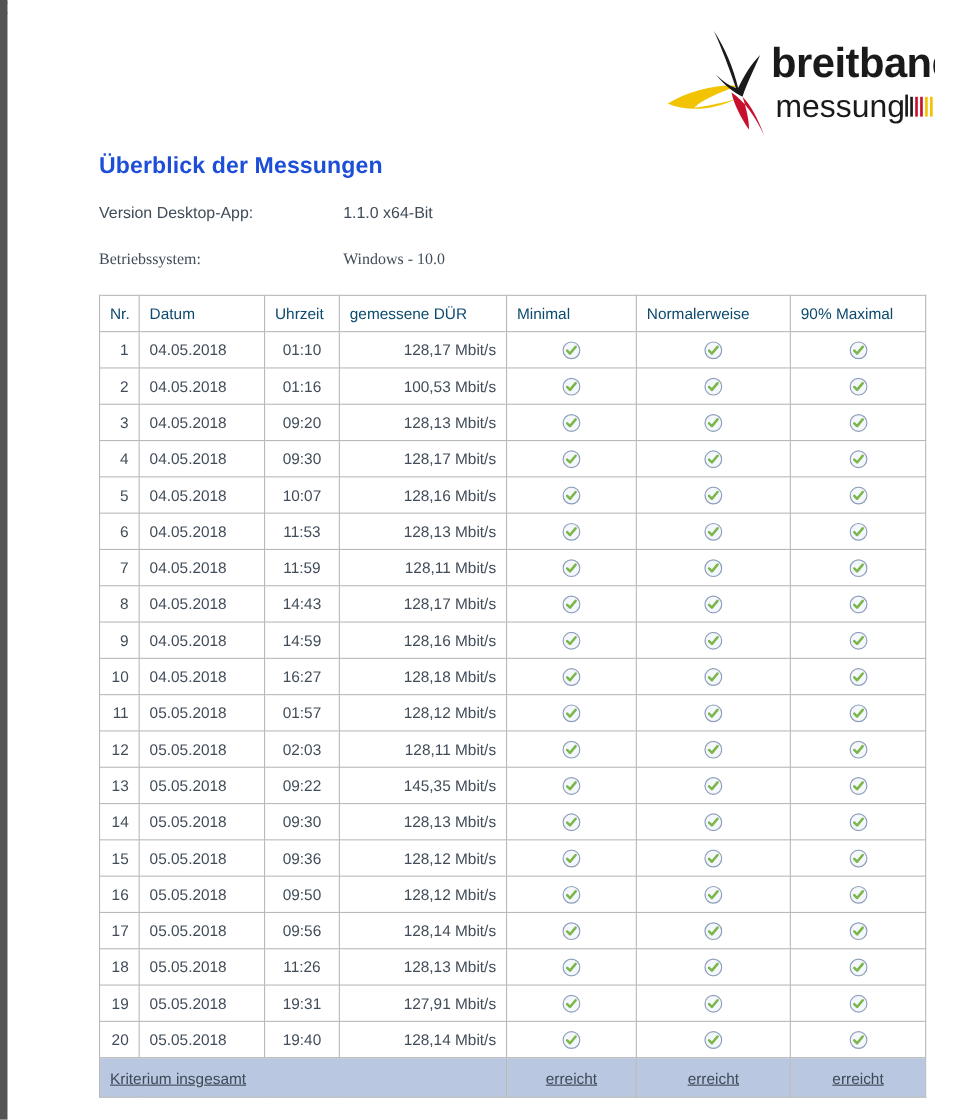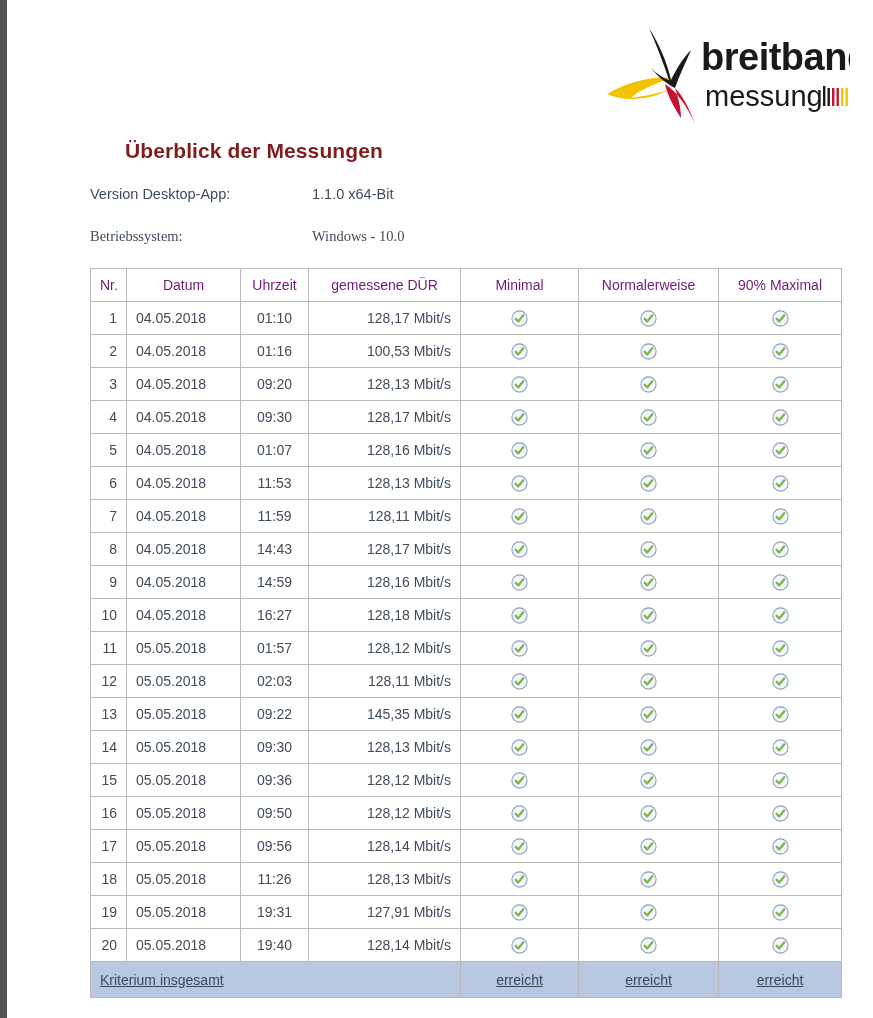--- a/index.html
+++ b/index.html
@@ -80,24 +80,24 @@
   #measure-table td {
     border: 1px solid #b9b9b9;
     height: 33px;
     padding: 0 9px;
     font-weight: normal;
     box-sizing: border-box;
     overflow: hidden;
     white-space: nowrap;
   }
   #measure-table thead th {
-    text-align: center;
+    text-align: left;
     vertical-align: middle;
     font-size: 14px;
-    color: #701a75;
+    color: #0c4a6e;
   }
   col.c-nr      { width: 36px; }
   col.c-datum   { width: 114px; }
   col.c-uhrzeit { width: 68px; }
   col.c-duer    { width: 152px; }
   col.c-min     { width: 118px; }
   col.c-norm    { width: 140px; }
   col.c-max     { width: 123px; }
 
   td.cell-nr      { text-align: right; }
@@ -152,21 +152,21 @@
         <rect x="218" y="64" width="2.4" height="20" fill="#1a1a1a"></rect>
         <rect x="222.5" y="66" width="2.4" height="18" fill="#1a1a1a"></rect>
         <rect x="227" y="66" width="2.4" height="18" fill="#c8102e"></rect>
         <rect x="231.5" y="66" width="2.4" height="18" fill="#c8102e"></rect>
         <rect x="236" y="66" width="2.4" height="18" fill="#f2c300"></rect>
         <rect x="240.5" y="66" width="2.4" height="18" fill="#f2c300"></rect>
       </g>
     </svg>
   </div>
 
-  <div id="page-title" style="color: #7f1d1d; margin-left: 35px;">Überblick der Messungen</div>
+  <div id="page-title" style="color: #1d4ed8;">Überblick der Messungen</div>
 
   <div class="meta-row" id="meta-row-0">
     <span class="meta-label">Version Desktop-App:</span><span class="meta-value">1.1.0 x64-Bit</span>
   </div>
   <div class="meta-row" id="meta-row-1">
     <span class="meta-label">Betriebssystem:</span><span class="meta-value">Windows - 10.0</span>
   </div>
 
   <table id="measure-table">
     <colgroup>
@@ -258,21 +258,21 @@
                 <path d="M4.6 8.8 L7.2 11.4 L12.3 5.3" fill="none" stroke="#7ab648" stroke-width="2.3" stroke-linecap="round" stroke-linejoin="round"></path>
               </svg></span></td>
           <td class="cell-check"><span class="check-icon"><svg width="17" height="17" viewBox="0 0 17 17" xmlns="http://www.w3.org/2000/svg">
                 <circle cx="8.5" cy="8.5" r="7.6" fill="#f4f7fb" stroke="#8e9fbb" stroke-width="1.1"></circle>
                 <path d="M4.6 8.8 L7.2 11.4 L12.3 5.3" fill="none" stroke="#7ab648" stroke-width="2.3" stroke-linecap="round" stroke-linejoin="round"></path>
               </svg></span></td>
         </tr>
         <tr>
           <td class="cell-nr">5</td>
           <td class="cell-datum">04.05.2018</td>
-          <td class="cell-uhrzeit">01:07</td>
+          <td class="cell-uhrzeit">10:07</td>
           <td class="cell-duer">128,16 Mbit/s</td>
           <td class="cell-check"><span class="check-icon"><svg width="17" height="17" viewBox="0 0 17 17" xmlns="http://www.w3.org/2000/svg">
                 <circle cx="8.5" cy="8.5" r="7.6" fill="#f4f7fb" stroke="#8e9fbb" stroke-width="1.1"></circle>
                 <path d="M4.6 8.8 L7.2 11.4 L12.3 5.3" fill="none" stroke="#7ab648" stroke-width="2.3" stroke-linecap="round" stroke-linejoin="round"></path>
               </svg></span></td>
           <td class="cell-check"><span class="check-icon"><svg width="17" height="17" viewBox="0 0 17 17" xmlns="http://www.w3.org/2000/svg">
                 <circle cx="8.5" cy="8.5" r="7.6" fill="#f4f7fb" stroke="#8e9fbb" stroke-width="1.1"></circle>
                 <path d="M4.6 8.8 L7.2 11.4 L12.3 5.3" fill="none" stroke="#7ab648" stroke-width="2.3" stroke-linecap="round" stroke-linejoin="round"></path>
               </svg></span></td>
           <td class="cell-check"><span class="check-icon"><svg width="17" height="17" viewBox="0 0 17 17" xmlns="http://www.w3.org/2000/svg">

